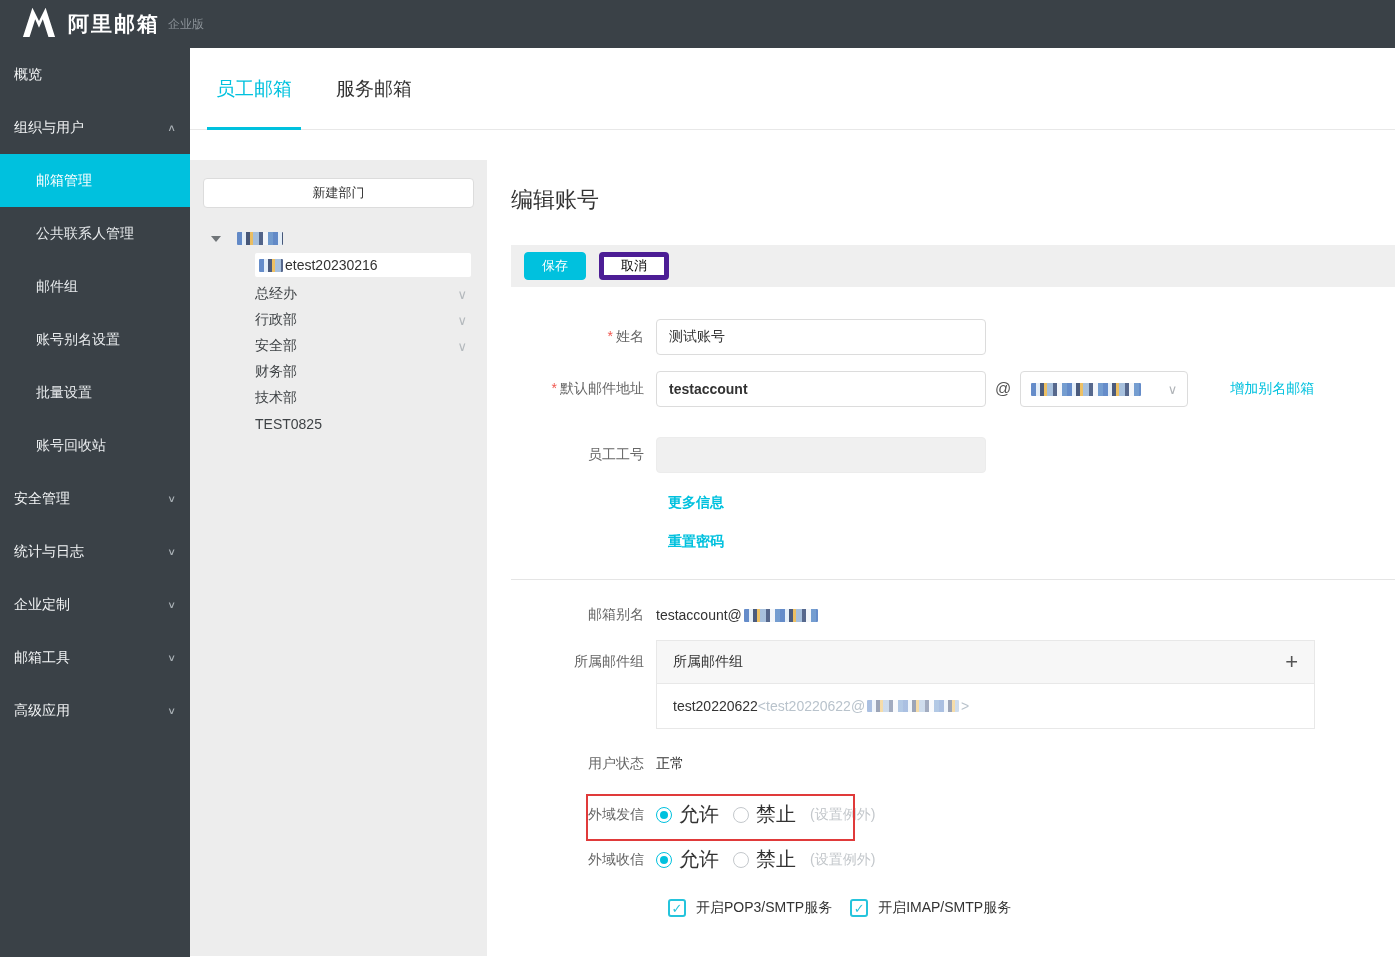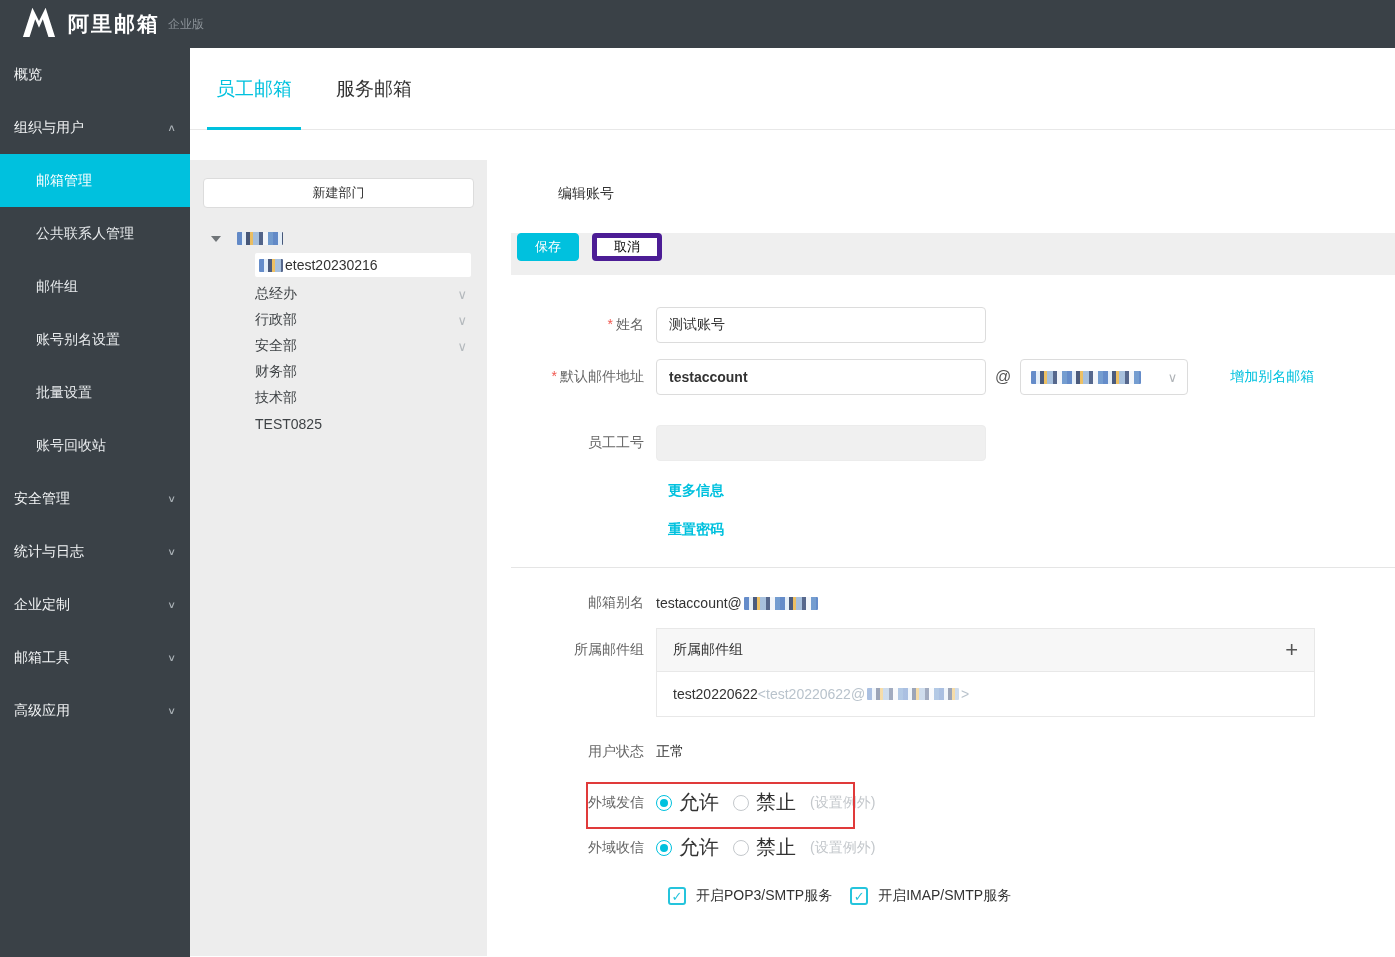--- a/index.html
+++ b/index.html
@@ -47,23 +47,23 @@
   .tree-selected { margin:8px 0 4px 52px; width:216px; height:24px; background:#fff;
     border-radius:2px; display:flex; align-items:center; padding-left:4px;
     font-size:14px; color:#333; cursor:pointer; }
   .tree-item { margin-left:52px; width:216px; height:26px; display:flex;
     align-items:center; font-size:14px; color:#3f4346; cursor:pointer; }
   .tree-item .lbl { flex:1; }
   .tree-chev { color:#b4b9bd; font-size:13px; padding-right:4px; }
 
   
   .main { flex:1; padding:55px 0 0 24px; overflow:hidden; }
-  .page-title { font-size:14px; color:#333;margin-left:47px; }
+  .page-title { font-size:22px; color:#333; }
   .toolbar { margin-top:30px; height:42px; background:#efefef; display:flex;
-    align-items:flex-start; padding-left:6px; gap:13px; }
+    align-items:center; padding-left:13px; gap:13px; }
   .btn { height:28px; padding:0 17px; border-radius:4px; font-size:13px;
     cursor:pointer; font-family:inherit; }
   .btn-save { background:#00c1de; border:1px solid #00c1de; color:#fff; }
   .btn-cancel { background:#fff; border:5px solid #4c1d95; color:#000000; }
 
   .form { margin-top:32px; }
   .frow { display:flex; align-items:center; margin-bottom:16px; position:relative; }
   .flabel { width:145px; min-width:145px; text-align:right; padding-right:12px;
     font-size:14px; color:#666; }
   .req { color:#f0574f; margin-right:3px; }

